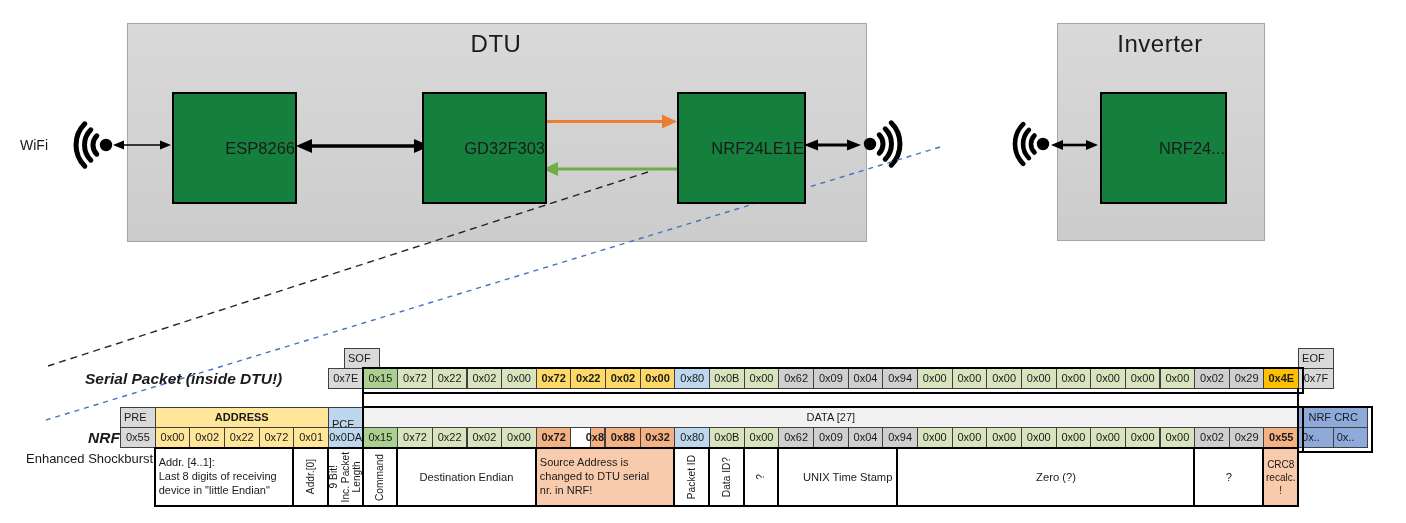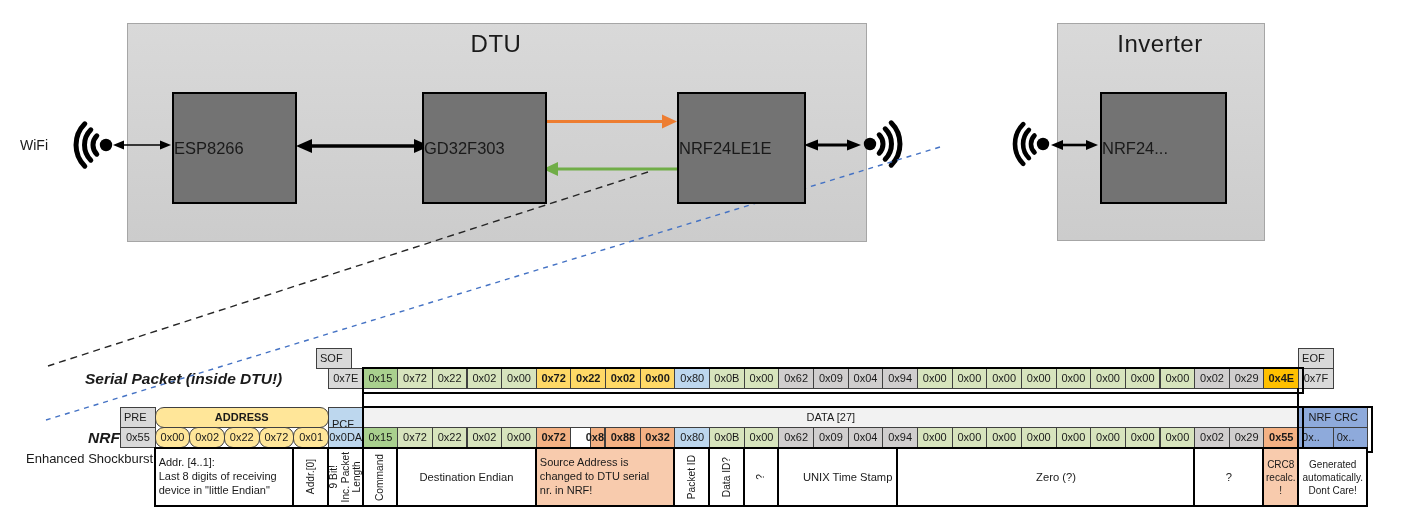--- a/index.html
+++ b/index.html
@@ -2,37 +2,37 @@
 <html><head>
 <meta charset="utf-8">
 <style>
   html,body{margin:0;padding:0;background:#fff;}
   .stage{position:relative;width:1406px;height:523px;background:#ffffff;overflow:hidden;
          font-family:"Liberation Sans",sans-serif;color:#1a1a1a;}
   .abs{position:absolute;}
   .graybox{position:absolute;background:linear-gradient(180deg,#d9d9d9 0%,#cccccc 100%);
            border:1px solid #a6a6a6;}
   .boxtitle{position:absolute;text-align:center;font-size:24px;color:#1a1a1a;letter-spacing:0.5px;}
-  .comp{position:absolute;background:#737373;border:2.5px solid #000;display:flex;
-        align-items:center;justify-content:flex-start;font-size:16.5px;}
+  .comp{position:absolute;background:#15803d;border:2.5px solid #000;display:flex;
+        align-items:center;justify-content:flex-end;font-size:16.5px;}
   .wifi-label{position:absolute;font-size:14px;}
   svg.layer{position:absolute;left:0;top:0;pointer-events:none;}
 
   
   .cell{position:absolute;box-sizing:border-box;border:1px solid #404040;display:flex;
         align-items:center;justify-content:center;font-size:11px;line-height:1;}
   .cell.hleft{justify-content:flex-start;padding-left:3px;}
   .bold{font-weight:bold;}
   .c-hdr{background:#d9d9d9;}
   .c-datahdr{background:#f2f2f2;}
   .c-gray{background:#d0cece;}
   .c-green{background:#d7e4bd;}
   .c-gdark{background:#a9d08e;}
   .c-yellow{background:#ffd966;}
-  .c-addr{background:#ffe699;border-radius:9px;}
+  .c-addr{background:#ffe699;}
   .c-orange{background:#ffc000;}
   .c-blue{background:#bdd7ee;}
   .c-salmon{background:#f4b183;}
   .c-crcblue{background:#8eaadb;}
   .outline{position:absolute;border:2px solid #000;pointer-events:none;}
   .connector{position:absolute;width:2px;background:#000;}
   .rowlabel{position:absolute;font-size:15.5px;font-weight:bold;font-style:italic;line-height:20px;}
   .sublabel{position:absolute;font-size:13px;line-height:15px;}
   .ann{position:absolute;box-sizing:border-box;border:2px solid #000;background:#fff;
        display:flex;align-items:center;justify-content:center;text-align:center;
@@ -128,21 +128,21 @@
     <span>NRF24...</span>
   </div>
 
   <div class="wifi-label" style="left:20px;top:137px;">WiFi</div>
 
   <div class="rowlabel" style="left:85px;top:369px;">Serial Packet (inside DTU!)</div>
   <div class="rowlabel" style="left:88px;top:428px;">NRF Packet</div>
   <div class="sublabel" style="left:26px;top:451px;">Enhanced Shockburst</div>
 
   <div id="tables" class="abs" style="left:0;top:0;width:1406px;height:523px;">
-      <div class="cell c-hdr hleft" style="left: 316px; top: 348px; width: 35.65px; height: 21px;">SOF</div>
+      <div class="cell c-hdr hleft" style="left: 344px; top: 348px; width: 35.65px; height: 21px;">SOF</div>
       <div class="cell c-hdr" style="left: 327.9px; top: 368px; width: 35.65px; height: 21px;">0x7E</div>
       <div class="cell c-gdark" style="left: 362.55px; top: 368px; width: 35.65px; height: 21px;">0x15</div>
       <div class="cell c-green" style="left: 397.2px; top: 368px; width: 35.65px; height: 21px;">0x72</div>
       <div class="cell c-green" style="left: 431.85px; top: 368px; width: 35.65px; height: 21px;">0x22</div>
       <div class="cell c-green" style="left: 466.5px; top: 368px; width: 35.65px; height: 21px;">0x02</div>
       <div class="cell c-green" style="left: 501.15px; top: 368px; width: 35.65px; height: 21px;">0x00</div>
       <div class="cell c-yellow bold" style="left: 535.8px; top: 368px; width: 35.65px; height: 21px;">0x72</div>
       <div class="cell c-yellow bold" style="left: 570.45px; top: 368px; width: 35.65px; height: 21px;">0x22</div>
       <div class="cell c-yellow bold" style="left: 605.1px; top: 368px; width: 35.65px; height: 21px;">0x02</div>
       <div class="cell c-yellow bold" style="left: 639.75px; top: 368px; width: 35.65px; height: 21px;">0x00</div>
@@ -226,18 +226,15 @@
 nr. in NRF!</div>
       <div class="ann" style="left: 673.4px; top: 447px; width: 36.65px; height: 60px;"><span class="vtext">Packet ID</span></div>
       <div class="ann" style="left: 708.05px; top: 447px; width: 36.65px; height: 60px;"><span class="vtext">Data ID?</span></div>
       <div class="ann" style="left: 742.7px; top: 447px; width: 36.65px; height: 60px;"><span class="vtext">?</span></div>
       <div class="ann" style="left: 777.35px; top: 447px; width: 140.6px; height: 60px;">UNIX Time Stamp</div>
       <div class="ann" style="left: 896px; top: 447px; width: 320px; height: 60px;">Zero (?)</div>
       <div class="ann" style="left: 1193.15px; top: 447px; width: 71.3px; height: 60px;">?</div>
       <div class="ann bg-salmon small" style="left: 1262.45px; top: 447px; width: 36.65px; height: 60px;">CRC8
 recalc.
 !</div>
-      <div class="ann small" style="left: 1297.1px; top: 447px; width: 71.3px; height: 60px;">Generated
-automatically.
-Dont Care!</div>
     </div>
 
 </div>
 
 </body></html>

